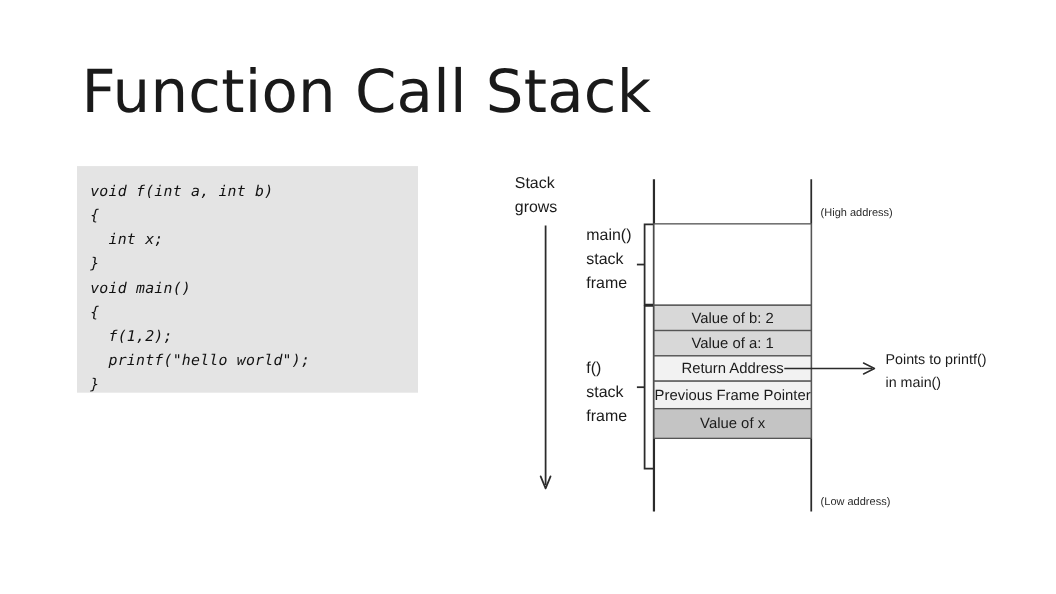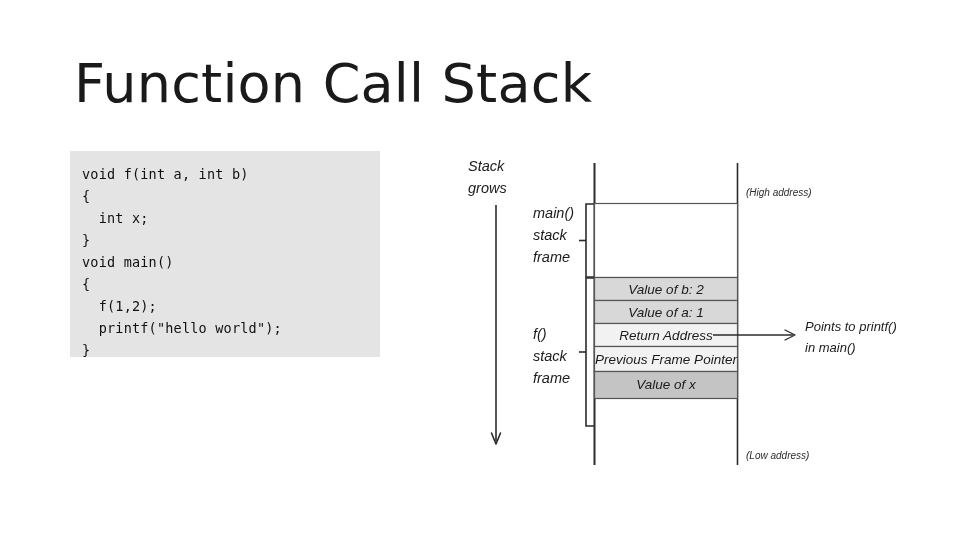--- a/index.html
+++ b/index.html
@@ -32,39 +32,39 @@
   
   #code-block {
     position: absolute;
     left: 70px;
     top: 151px;
     width: 310px;
     height: 206px;
     background: #e4e4e4;
     box-sizing: border-box;
     padding: 12px 0 0 12px;
+    font-style: italic;
   }
   #code-listing {
     margin: 0;
     font-family: "DejaVu Sans Mono", monospace;
     font-size: 13.5px;
     line-height: 22px;
     color: #111111;
     white-space: pre;
     letter-spacing: 0.2px;
   }
 
   
   #diagram {
     position: absolute;
     left: 455px;
     top: 145px;
     width: 460px;
     height: 340px;
-    font-style: italic;
   }
   #diagram svg {
     display: block;
   }
   .dg-text {
     font-family: "Liberation Sans", sans-serif;
     fill: #1b1b1b;
   }
   .dg-side-label {
     font-size: 14.5px;

